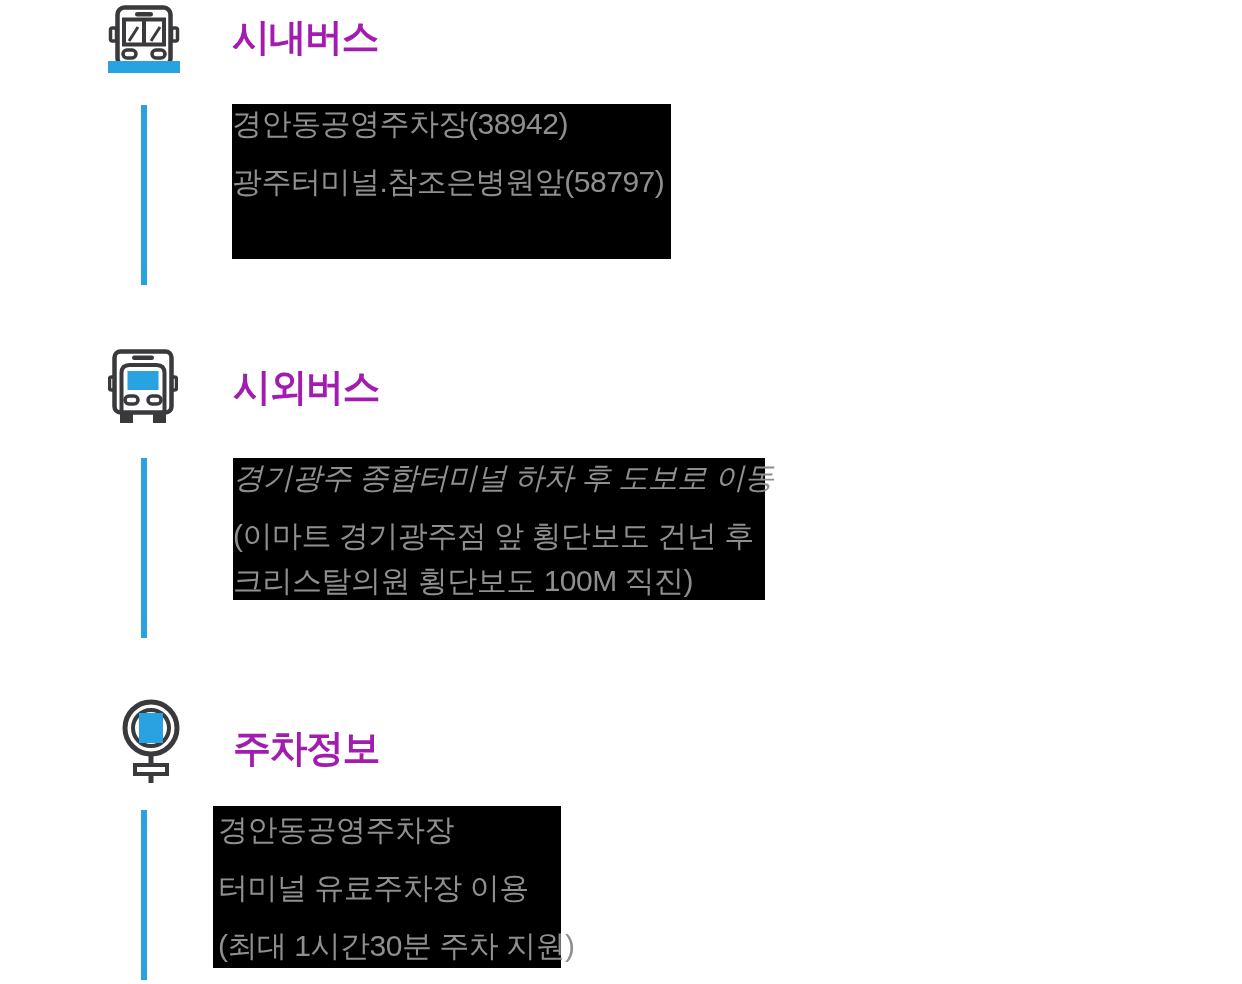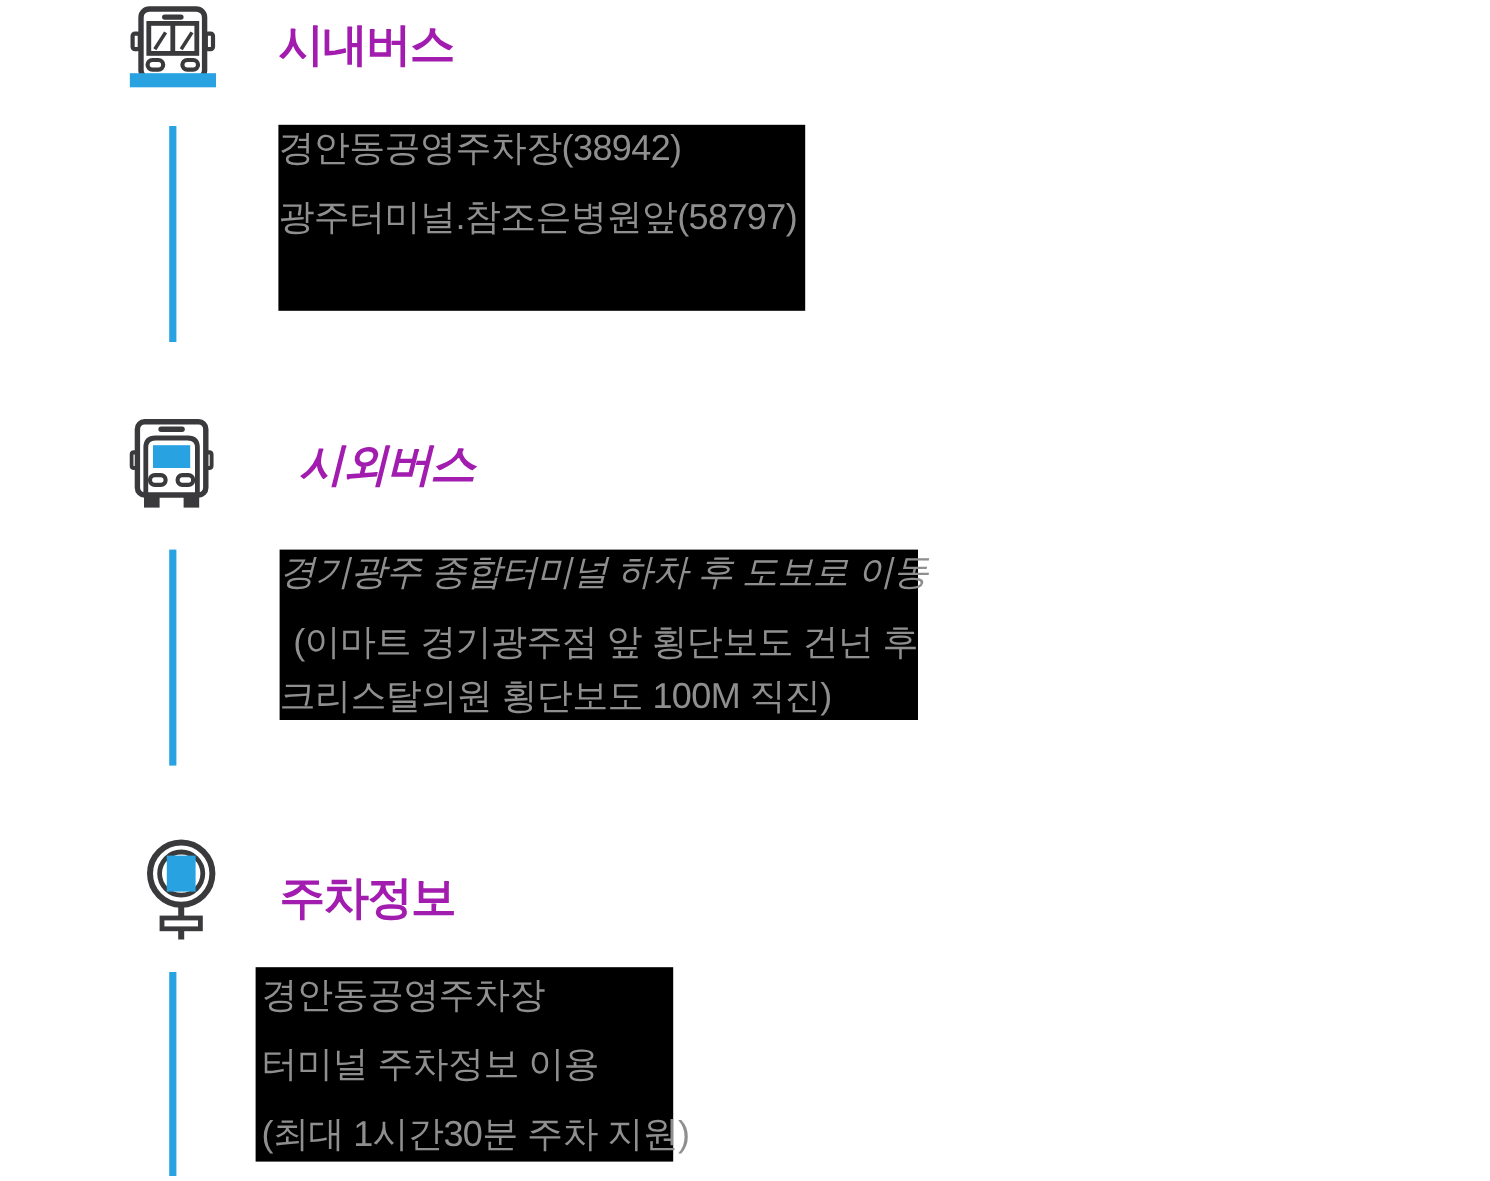--- a/index.html
+++ b/index.html
@@ -46,25 +46,25 @@
 
   
   .s1-icon{left:108px;top:5px;}
   .s1-title{left:232px;top:12px;}
   .s1-line{left:141px;top:105px;height:180px;}
   .s1-box{left:232px;top:104px;width:439px;height:155px;}
   .s1-box .line{height:58px;line-height:40px;}
 
   
   .s2-icon{left:108px;top:349px;}
-  .s2-title{left:249px;top:362px;font-style:italic;}
+  .s2-title{left:233px;top:362px;}
   .s2-line{left:141px;top:458px;height:180px;}
   .s2-box{left:233px;top:458px;width:532px;height:142px;}
   .s2-box .line-a{height:58px;line-height:40px;font-style:italic;}
-  .s2-box .line-b{height:45px;line-height:40px;text-align:right;}
+  .s2-box .line-b{height:45px;line-height:40px;}
   .s2-box .line-c{height:39px;line-height:40px;}
 
   
   .s3-icon{left:118px;top:699px;}
   .s3-title{left:233px;top:723px;}
   .s3-line{left:141px;top:810px;height:170px;}
   .s3-box{left:213px;top:806px;width:348px;height:162px;padding:4px 0 0 5px;box-sizing:border-box;}
   .s3-box .line{height:58px;line-height:40px;}
   .s3-box .line:last-child{height:42px;}
 </style>
@@ -128,18 +128,18 @@
         <circle cx="33" cy="29" r="26" stroke="#3a3a3c" stroke-width="5" fill="#ffffff"></circle>
         <circle cx="33" cy="29" r="18" stroke="#3a3a3c" stroke-width="4"></circle>
         <rect x="21" y="14" width="24" height="30" fill="#29a2e2"></rect>
         <rect x="17" y="66" width="32" height="9" stroke="#3a3a3c" stroke-width="4" fill="#ffffff"></rect>
       </svg>
     </div>
     <h2 class="section-title s3-title">주차정보</h2>
     <div class="accent-line s3-line"></div>
     <div class="highlight-box s3-box">
       <p class="line">경안동공영주차장</p>
-      <p class="line">터미널 주차정보 이용</p>
+      <p class="line">터미널 유료주차장 이용</p>
       <p class="line">(최대 1시간30분 주차 지원)</p>
     </div>
   </div>
 
 </div>
 
 </body></html>

